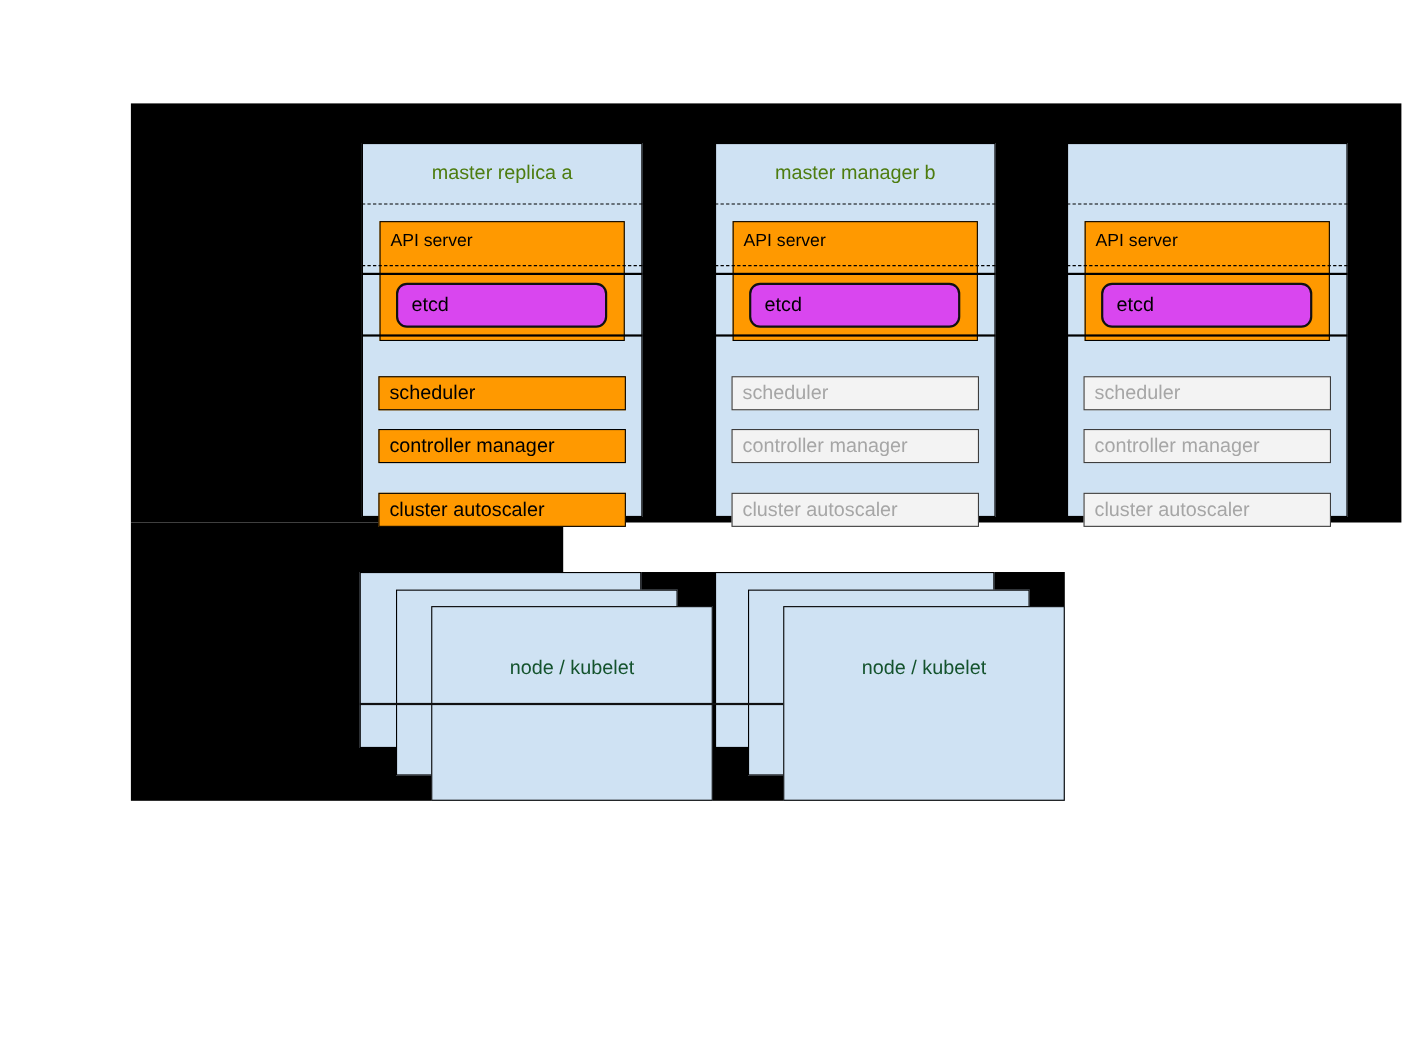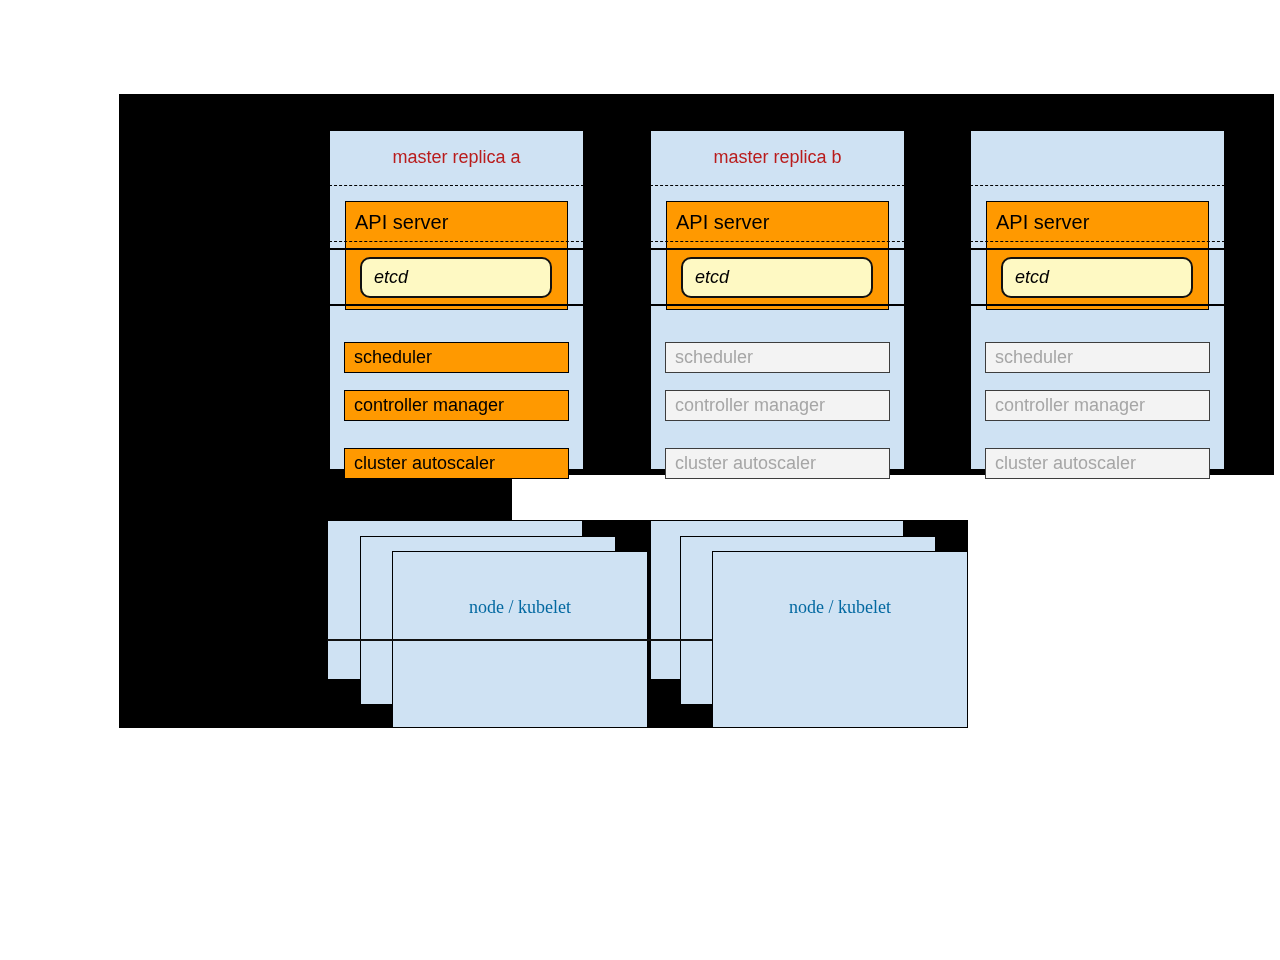--- a/index.html
+++ b/index.html
@@ -15,39 +15,39 @@
   #bg-nodes{left:512px;top:520px;width:456px;height:208px;}
 
   
   .master{
     top:130px;width:255px;height:340px;background:#cfe2f3;
     border:1px solid #000;box-sizing:border-box;z-index:2;position:absolute;
   }
   .m-a{left:329px;} .m-b{left:650px;} .m-c{left:970px;}
   .m-title{
     position:absolute;left:0;top:16px;width:100%;text-align:center;
-    font-size:18px;color:#b91c1c;
+    font-size:18px;color:#4d7c0f;
   }
   .dash-line{
     position:absolute;left:-1px;width:255px;height:0;
     border-top:1px dashed #000;
   }
   .dash1{top:54px;} .dash2{top:110px;z-index:4;}
   .solid-line{
     position:absolute;left:-1px;width:255px;height:2px;background:#000;z-index:4;
   }
   .solid1{top:117px;} .solid2{top:173px;}
   .api-box{
     position:absolute;left:15px;top:70px;width:223px;height:109px;
     background:#ff9900;border:1px solid #000;box-sizing:border-box;z-index:3;
   }
-  .api-label{position:absolute;left:9px;top:9px;font-size:20px;color:#000;}
+  .api-label{position:absolute;left:9px;top:9px;font-size:16px;color:#000;}
   .etcd-box{
     position:absolute;left:14px;top:55px;width:192px;height:41px;
-    background:#fef9c3;border:2px solid #111;border-radius:10px;box-sizing:border-box;font-style:italic;
+    background:#d946ef;border:2px solid #111;border-radius:10px;box-sizing:border-box;
   }
   .etcd-label{position:absolute;left:12px;top:8px;font-size:18px;color:#000;}
   .small-box{
     position:absolute;left:14px;width:225px;height:31px;box-sizing:border-box;
     font-size:18px;line-height:29px;padding-left:9px;z-index:3;margin-top:13px;
   }
   .sb1{top:198px;} .sb2{top:246px;} .sb3{top:304px;}
   .active-box{background:#ff9900;border:1px solid #000;color:#000;}
   .inactive-box{background:#f3f3f3;border:1px solid #3d3d3d;color:#a6a6a6;}
 
@@ -57,21 +57,21 @@
   }
   .nz-back{z-index:2;} .nz-mid{z-index:3;} .nz-front{z-index:4;}
   #s1-back{left:327px;top:520px;width:256px;height:160px;}
   #s1-mid {left:360px;top:536px;width:256px;height:169px;}
   #s1-front{left:392px;top:551px;width:256px;height:177px;}
   #s2-back{left:650px;top:520px;width:254px;height:160px;}
   #s2-mid {left:680px;top:536px;width:256px;height:169px;}
   #s2-front{left:712px;top:551px;width:256px;height:177px;}
   .node-label{
     position:absolute;left:0;top:45px;width:100%;text-align:center;
-    font-size:18px;color:#0369a1;font-family:Liberation Serif, serif;
+    font-size:18px;color:#14532d;
   }
   #node-divider{
     left:327px;top:639px;width:385px;height:2px;background:#111;z-index:6;
   }
 </style>
 </head>
 <body>
 
 <div class="abs bg-block" id="bg-top"></div>
 <div class="abs bg-block" id="bg-left"></div>
@@ -88,21 +88,21 @@
   </div>
   <div class="dash-line dash2"></div>
   <div class="solid-line solid1"></div>
   <div class="solid-line solid2"></div>
   <div class="small-box sb1 active-box">scheduler</div>
   <div class="small-box sb2 active-box">controller manager</div>
   <div class="small-box sb3 active-box">cluster autoscaler</div>
 </div>
 
 <div class="master m-b">
-  <div class="m-title">master replica b</div>
+  <div class="m-title">master manager b</div>
   <div class="dash-line dash1"></div>
   <div class="api-box">
     <div class="api-label">API server</div>
     <div class="etcd-box">
       <div class="etcd-label">etcd</div>
     </div>
   </div>
   <div class="dash-line dash2"></div>
   <div class="solid-line solid1"></div>
   <div class="solid-line solid2"></div>

